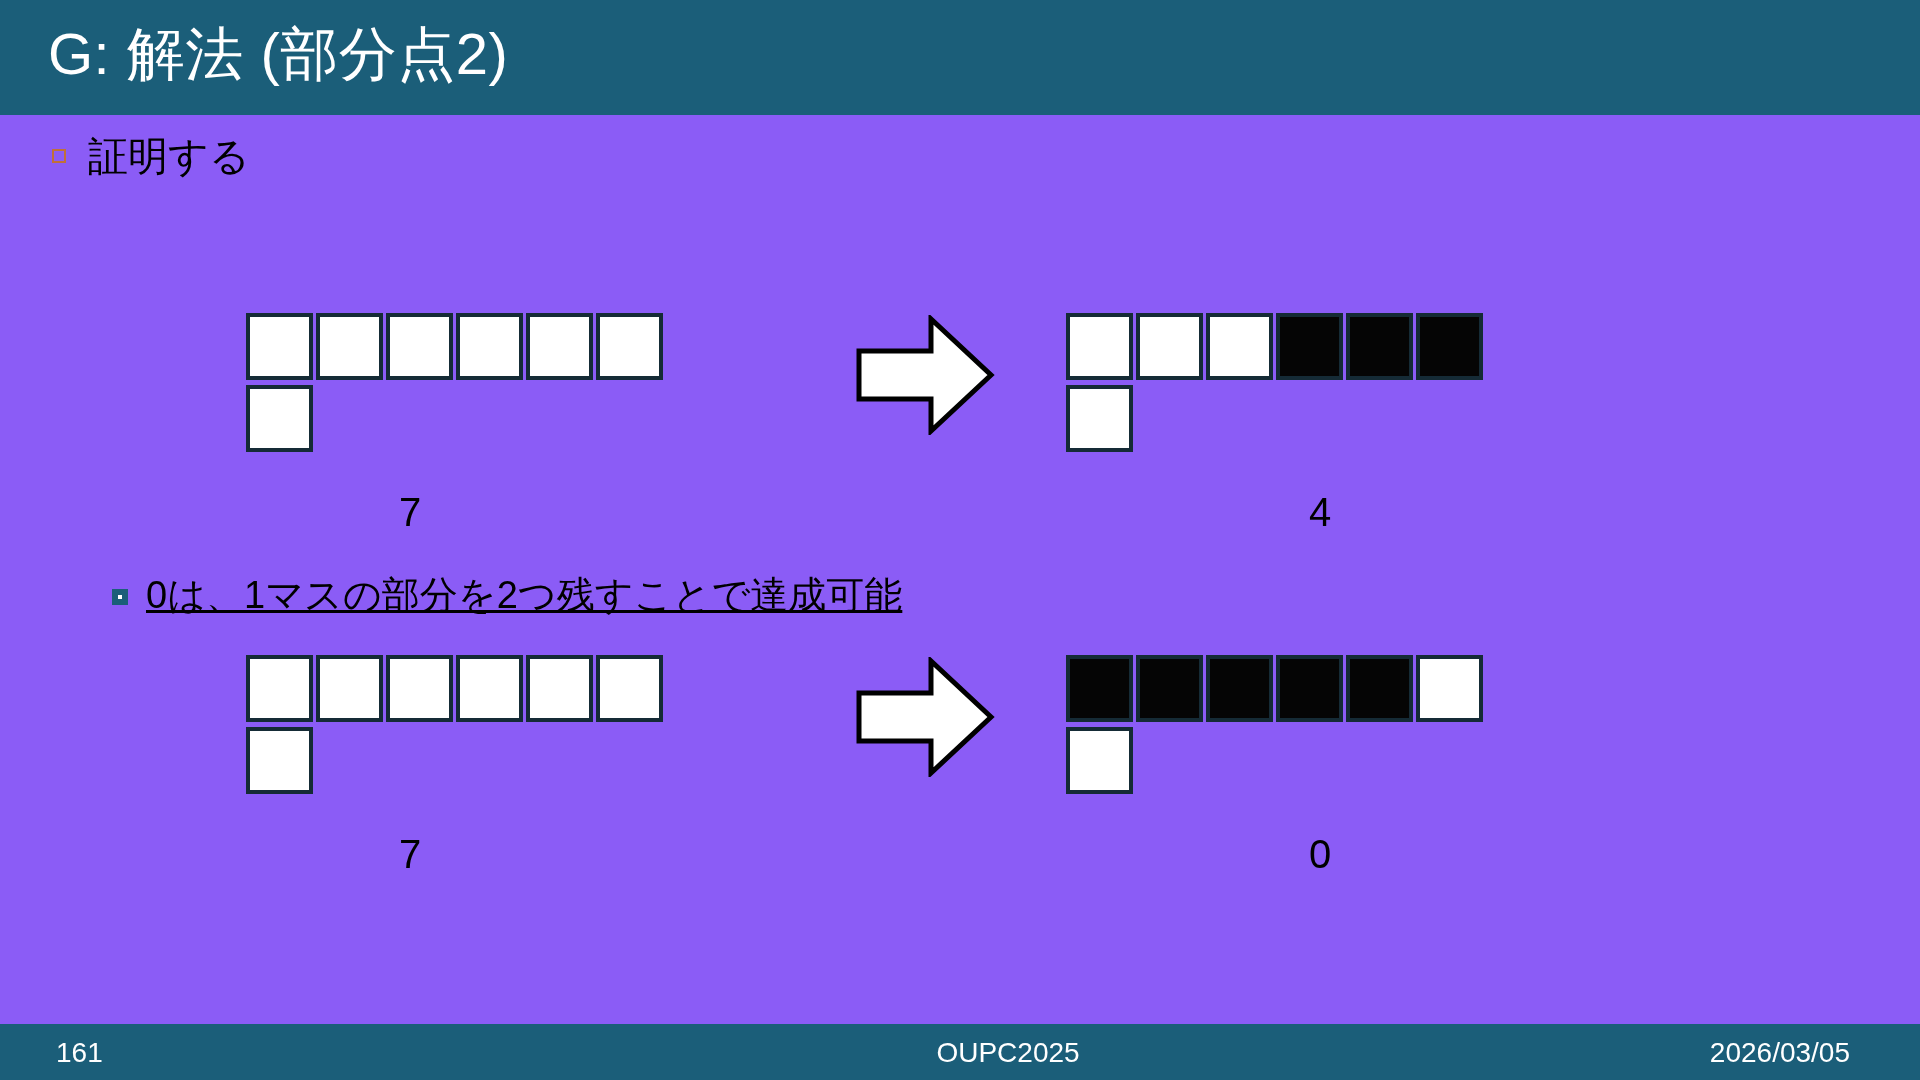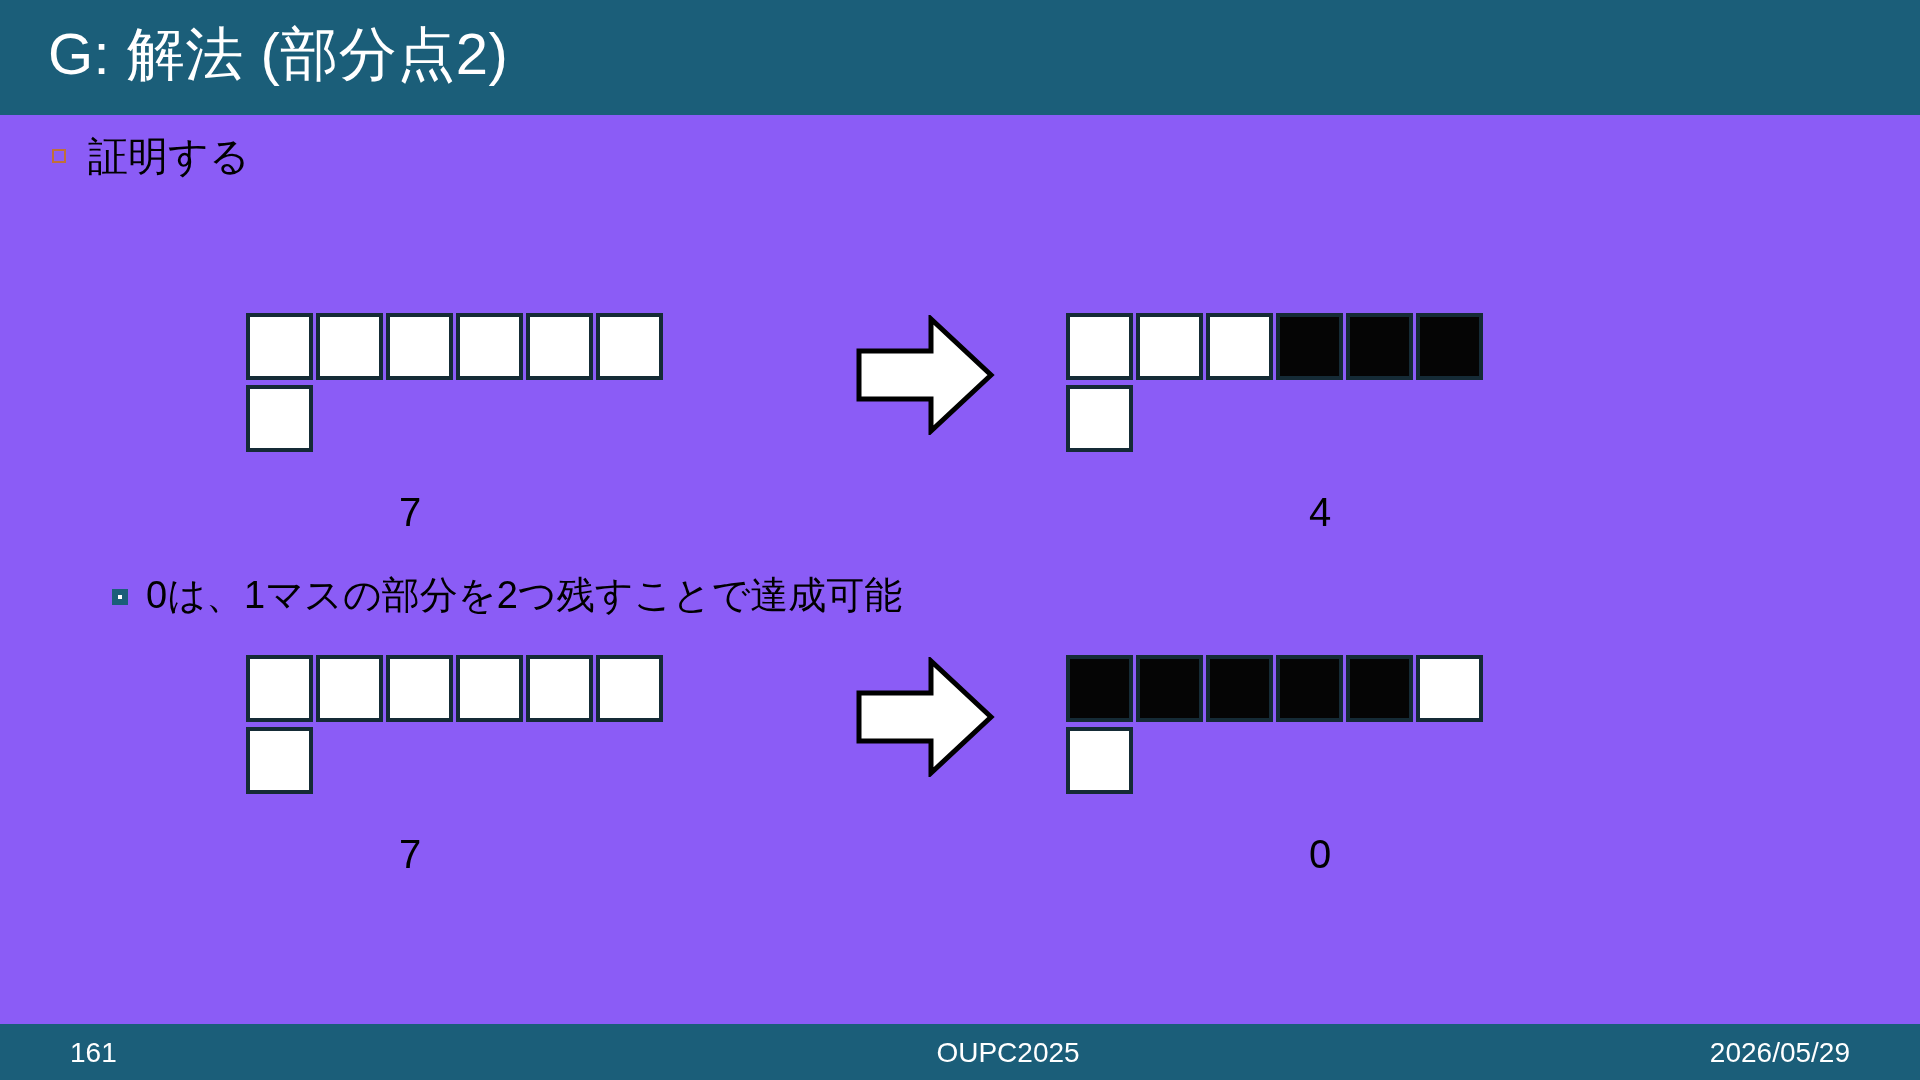--- a/index.html
+++ b/index.html
@@ -91,21 +91,21 @@
     color: #000000;
   }
   .bullet-text-l2 {
     font-size: 38px;
     line-height: 46px;
     color: #000000;
   }
 
   .b1 { left: 52px;  top: 132px; }
   .b2 { left: 112px; top: 190px; }
-  .b3 { left: 112px; top: 572px; }
+  .b3 { left: 112px; top: 572px; text-decoration: underline; }
   .b4 { left: 112px; top: 938px; }
 
   
   .grid-shape {
     position: absolute;
   }
   .cell {
     position: absolute;
     width: 67px;
     height: 67px;
@@ -140,21 +140,21 @@
     height: 56px;
     background: #1b5e79;
   }
   .footer-text {
     position: absolute;
     top: 1036px;
     font-size: 28px;
     line-height: 34px;
     color: #ffffff;
   }
-  .footer-left   { left: 70px; }
+  .footer-left   { left: 56px; }
   .footer-center { left: 0; width: 1920px; text-align: center; padding-left: 48px; }
   .footer-right  { right: 70px; }
 </style>
 </head>
 <body>
 
 <div class="slide">
 
   <div class="header-bar"></div>
   <div class="header-rule"></div>
@@ -224,15 +224,15 @@
     <div class="cell filled" style="left:210px; top:0px;"></div>
     <div class="cell filled" style="left:280px; top:0px;"></div>
     <div class="cell" style="left:350px; top:0px;"></div>
     <div class="cell" style="left:0px;   top:72px;"></div>
   </div>
   <div class="count-label" style="left:1290px; top:832px; width:60px;">0</div>
 
   <div class="footer-bar"></div>
   <div class="footer-text footer-left">161</div>
   <div class="footer-text footer-center">OUPC2025</div>
-  <div class="footer-text footer-right">2026/05/29</div>
+  <div class="footer-text footer-right">2026/03/05</div>
 
 </div>
 
 </body></html>

